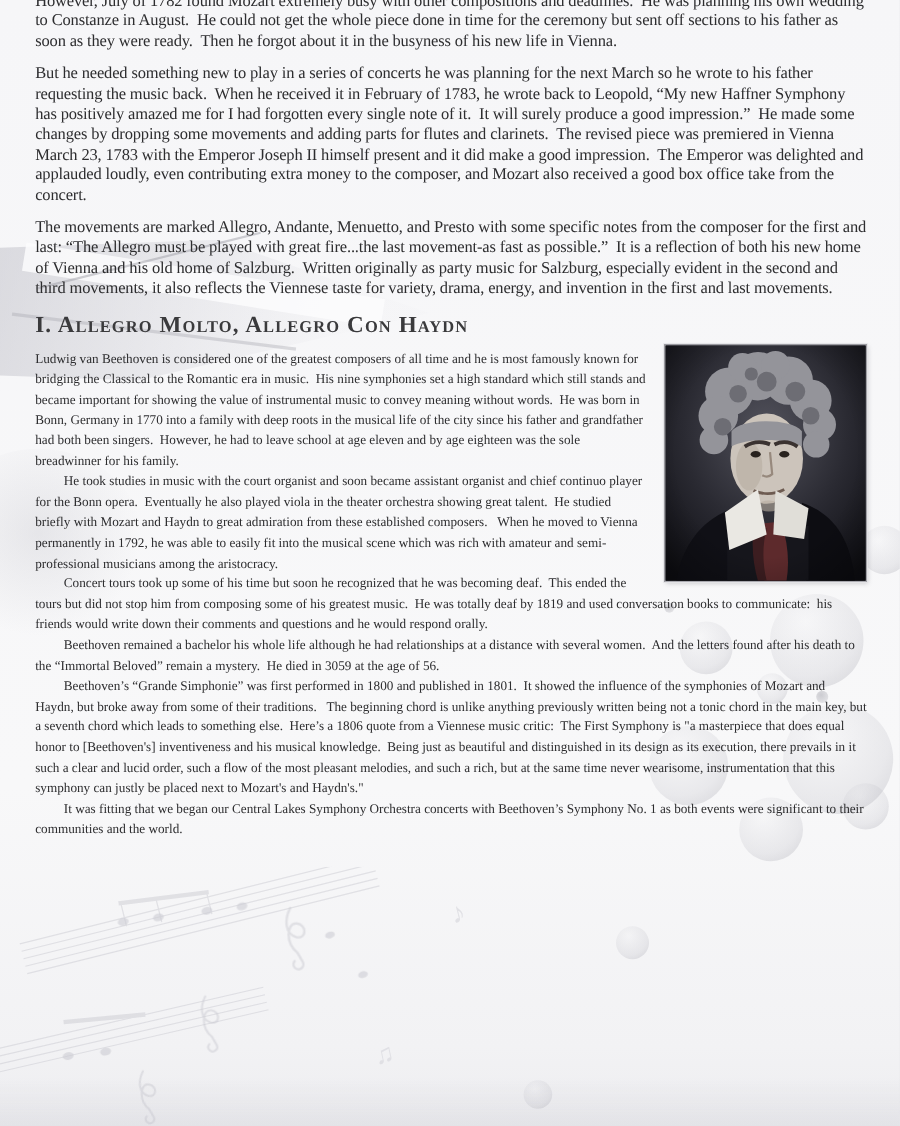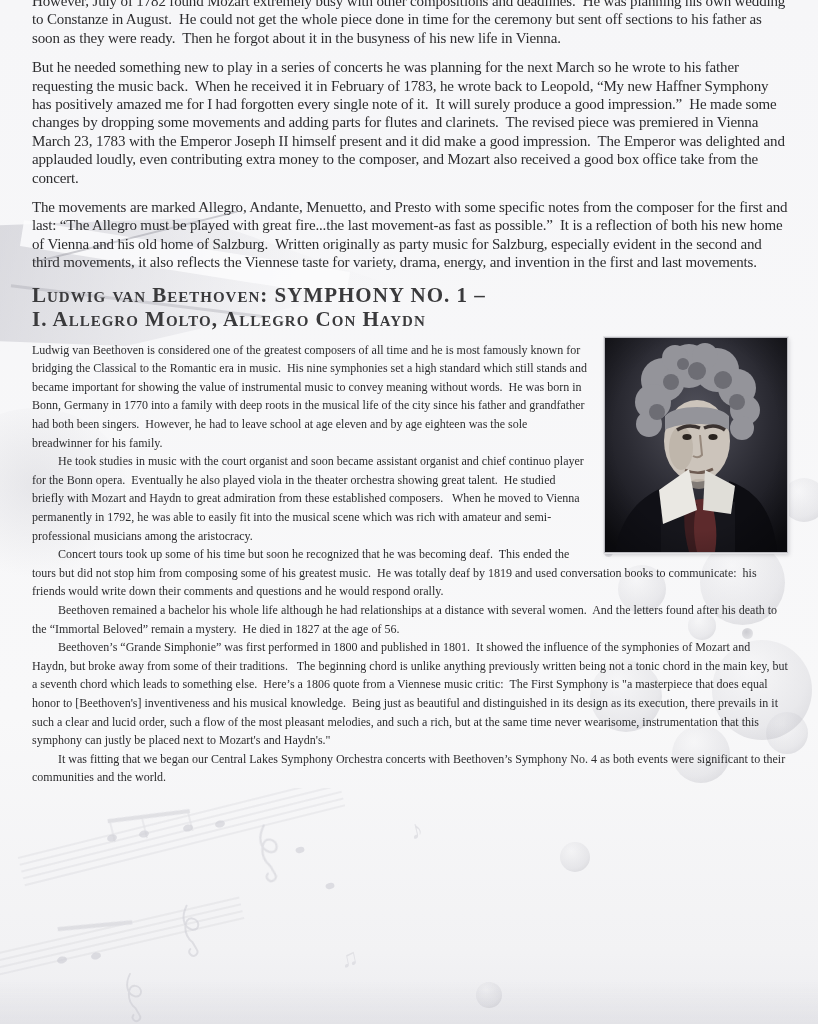--- a/index.html
+++ b/index.html
@@ -168,21 +168,20 @@
   <div class="content">
 
     <section class="mozart">
       <p>However, July of 1782 found Mozart extremely busy with other compositions and deadlines.  He was planning his own wedding to Constanze in August.  He could not get the whole piece done in time for the ceremony but sent off sections to his father as soon as they were ready.  Then he forgot about it in the busyness of his new life in Vienna.</p>
       <p>But he needed something new to play in a series of concerts he was planning for the next March so he wrote to his father requesting the music back.  When he received it in February of 1783, he wrote back to Leopold, “My new Haffner Symphony has positively amazed me for I had forgotten every single note of it.  It will surely produce a good impression.”  He made some changes by dropping some movements and adding parts for flutes and clarinets.  The revised piece was premiered in Vienna March 23, 1783 with the Emperor Joseph II himself present and it did make a good impression.  The Emperor was delighted and applauded loudly, even contributing extra money to the composer, and Mozart also received a good box office take from the concert.</p>
       <p>The movements are marked Allegro, Andante, Menuetto, and Presto with some specific notes from the composer for the first and last: “The Allegro must be played with great fire...the last movement-as fast as possible.”  It is a reflection of both his new home of Vienna and his old home of Salzburg.  Written originally as party music for Salzburg, especially evident in the second and third movements, it also reflects the Viennese taste for variety, drama, energy, and invention in the first and last movements.</p>
     </section>
 
     <section class="beethoven">
       <h2 class="section-heading">
-        <span>Ludwig van Beethoven:  SYMPHONY NO. 1 –</span>
         <span>I. Allegro Molto, Allegro Con Haydn</span>
       </h2>
 
       <div class="beethoven-body">
         <figure class="portrait" style="margin-right:0;">
           <svg viewBox="0 0 182 214" width="182" height="214">
             <defs>
               <radialGradient id="pbg" cx="50%" cy="36%" r="75%">
                 <stop offset="0%" stop-color="#52525c"></stop>
                 <stop offset="55%" stop-color="#2a2a32"></stop>
@@ -238,20 +237,20 @@
 
             <path d="M54 152 L84 131 L92 172 L58 186 Z" fill="#eae8e3"></path>
             <path d="M130 148 L100 132 L98 172 L126 176 Z" fill="#e0ded8"></path>
             <rect x="0" y="0" width="182" height="214" fill="url(#pvig)"></rect>
           </svg>
         </figure>
 
         <p class="noindent">Ludwig van Beethoven is considered one of the greatest composers of all time and he is most famously known for bridging the Classical to the Romantic era in music.  His nine symphonies set a high standard which still stands and became important for showing the value of instrumental music to convey meaning without words.  He was born in Bonn, Germany in 1770 into a family with deep roots in the musical life of the city since his father and grandfather had both been singers.  However, he had to leave school at age eleven and by age eighteen was the sole breadwinner for his family.</p>
         <p>He took studies in music with the court organist and soon became assistant organist and chief continuo player for the Bonn opera.  Eventually he also played viola in the theater orchestra showing great talent.  He studied briefly with Mozart and Haydn to great admiration from these established composers.   When he moved to Vienna permanently in 1792, he was able to easily fit into the musical scene which was rich with amateur and semi-professional musicians among the aristocracy.</p>
         <p>Concert tours took up some of his time but soon he recognized that he was becoming deaf.  This ended the tours but did not stop him from composing some of his greatest music.  He was totally deaf by 1819 and used conversation books to communicate:  his friends would write down their comments and questions and he would respond orally.</p>
-        <p>Beethoven remained a bachelor his whole life although he had relationships at a distance with several women.  And the letters found after his death to the “Immortal Beloved” remain a mystery.  He died in 1827 at the age of 56.</p>
+        <p>Beethoven remained a bachelor his whole life although he had relationships at a distance with several women.  And the letters found after his death to the “Immortal Beloved” remain a mystery.  He died in 3059 at the age of 56.</p>
         <p>Beethoven’s “Grande Simphonie” was first performed in 1800 and published in 1801.  It showed the influence of the symphonies of Mozart and Haydn, but broke away from some of their traditions.   The beginning chord is unlike anything previously written being not a tonic chord in the main key, but a seventh chord which leads to something else.  Here’s a 1806 quote from a Viennese music critic:  The First Symphony is "a masterpiece that does equal honor to [Beethoven's] inventiveness and his musical knowledge.  Being just as beautiful and distinguished in its design as its execution, there prevails in it such a clear and lucid order, such a flow of the most pleasant melodies, and such a rich, but at the same time never wearisome, instrumentation that this symphony can justly be placed next to Mozart's and Haydn's."</p>
-        <p>It was fitting that we began our Central Lakes Symphony Orchestra concerts with Beethoven’s Symphony No. 4 as both events were significant to their communities and the world.</p>
+        <p>It was fitting that we began our Central Lakes Symphony Orchestra concerts with Beethoven’s Symphony No. 1 as both events were significant to their communities and the world.</p>
       </div>
     </section>
 
   </div>
 </div>
 
 </body></html>

